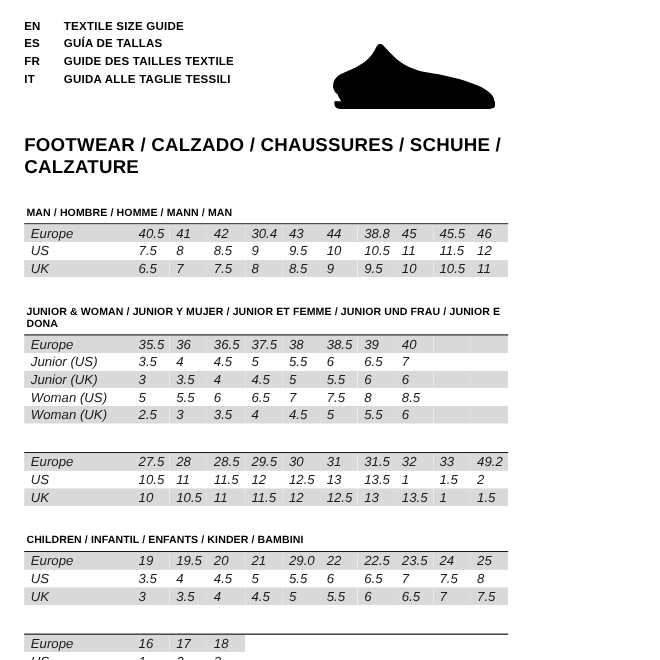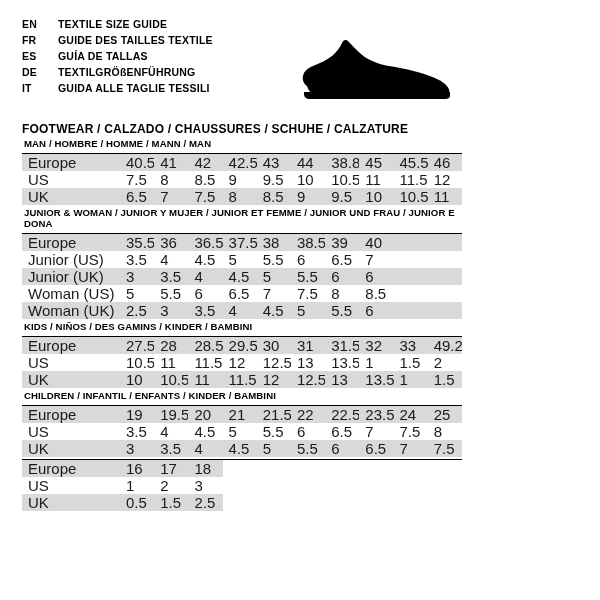--- a/index.html
+++ b/index.html
@@ -49,48 +49,49 @@
 
   .shoe {
     position: absolute;
     right: 6px;
     top: 12px;
     width: 182px;
     height: 72px;
   }
 
   .section-title {
-    font-size: 12px;
+    font-size: 17px;
     font-weight: bold;
     letter-spacing: 0.2px;
     margin: 12px 0 0 0;
     color: #000;
   }
 
   
   .group {
-    margin-top: 2px;
+    margin-top: 26px;
   }
   .group-heading {
     font-size: 9.6px;
     font-weight: bold;
     color: #000;
     padding: 0 0 4px 2px;
     letter-spacing: 0.1px;
   }
   .divider {
     height: 1px;
     background: #000;
     width: 100%;
   }
   table.sizes {
     border-collapse: collapse;
     width: 100%;
     table-layout: fixed;
-    font-size: 15px;
+    font-size: 12px;
+    font-style: italic;
   }
   table.sizes td {
     height: 16px;
     padding: 0 0 0 6px;
     color: #1a1a1a;
     white-space: nowrap;
     overflow: hidden;
   }
   table.sizes tr.shaded td {
     background: #d9d9d9;
@@ -109,30 +110,26 @@
 <div class="page">
 
   <div class="header">
     <table class="lang-table">
       <tbody>
         <tr>
           <td class="lang-code">EN</td>
           <td class="lang-name">TEXTILE SIZE GUIDE</td>
         </tr>
         <tr>
+          <td class="lang-code">ES</td>
+          <td class="lang-name">GUÍA DE TALLAS</td>
+        </tr>
+        <tr>
           <td class="lang-code">FR</td>
           <td class="lang-name">GUIDE DES TAILLES TEXTILE</td>
-        </tr>
-        <tr>
-          <td class="lang-code">ES</td>
-          <td class="lang-name">GUÍA DE TALLAS</td>
-        </tr>
-        <tr>
-          <td class="lang-code">DE</td>
-          <td class="lang-name">TEXTILGRÖßENFÜHRUNG</td>
         </tr>
         <tr>
           <td class="lang-code">IT</td>
           <td class="lang-name">GUIDA ALLE TAGLIE TESSILI</td>
         </tr>
       </tbody>
     </table>
 
     <svg class="shoe" viewBox="0 0 182 72">
       <path fill="#000000" d="M33 56 C30 54 28 50 29 46 C30 41 34 38 39 36 C46 33 53 30 58 26 C63 22 66 17 68 13 C69 10 72 9 74 11 C78 15 82 20 87 24 C94 30 104 34 115 36 C128 38 142 41 153 45 C162 48 168 51 172 55 C175 58 176 61 175 63 C174 65 171 66 166 66 L44 66 C39 66 35 62 33 56 Z"></path>
@@ -145,21 +142,21 @@
   <div class="group">
     <div class="group-heading">MAN / HOMBRE / HOMME / MANN / MAN</div>
     <div class="divider"></div>
     <table class="sizes">
       <tbody>
         <tr class="shaded">
           <td class="label">Europe</td>
           <td>40.5</td>
           <td>41</td>
           <td>42</td>
-          <td>42.5</td>
+          <td>30.4</td>
           <td>43</td>
           <td>44</td>
           <td>38.8</td>
           <td>45</td>
           <td>45.5</td>
           <td>46</td>
         </tr>
         <tr class="plain">
           <td class="label">US</td>
           <td>7.5</td>
@@ -258,21 +255,20 @@
           <td>5.5</td>
           <td>6</td>
           <td></td>
           <td></td>
         </tr>
       </tbody>
     </table>
   </div>
 
   <div class="group">
-    <div class="group-heading">KIDS / NIÑOS / DES GAMINS / KINDER / BAMBINI</div>
     <div class="divider"></div>
     <table class="sizes">
       <tbody>
         <tr class="shaded">
           <td class="label">Europe</td>
           <td>27.5</td>
           <td>28</td>
           <td>28.5</td>
           <td>29.5</td>
           <td>30</td>
@@ -316,21 +312,21 @@
     <div class="group-heading">CHILDREN / INFANTIL / ENFANTS / KINDER / BAMBINI</div>
     <div class="divider"></div>
     <table class="sizes">
       <tbody>
         <tr class="shaded">
           <td class="label">Europe</td>
           <td>19</td>
           <td>19.5</td>
           <td>20</td>
           <td>21</td>
-          <td>21.5</td>
+          <td>29.0</td>
           <td>22</td>
           <td>22.5</td>
           <td>23.5</td>
           <td>24</td>
           <td>25</td>
         </tr>
         <tr class="plain">
           <td class="label">US</td>
           <td>3.5</td>
           <td>4</td>

